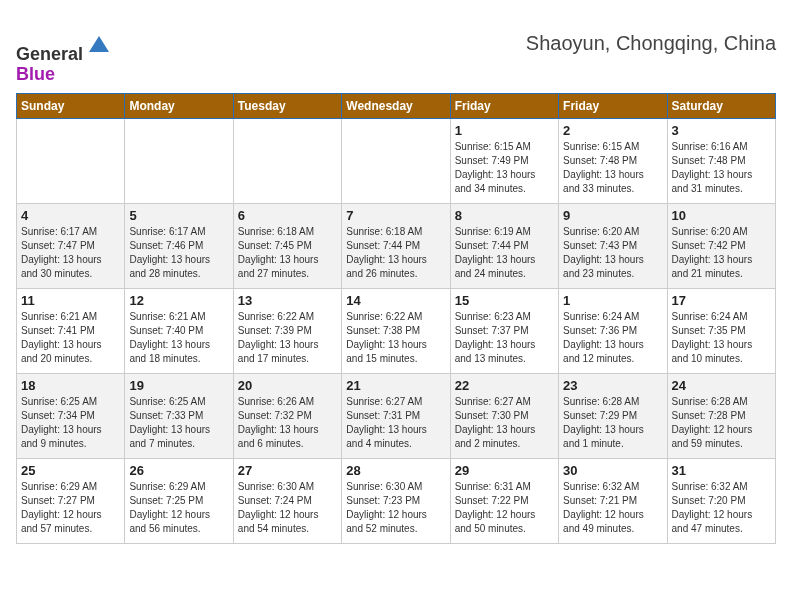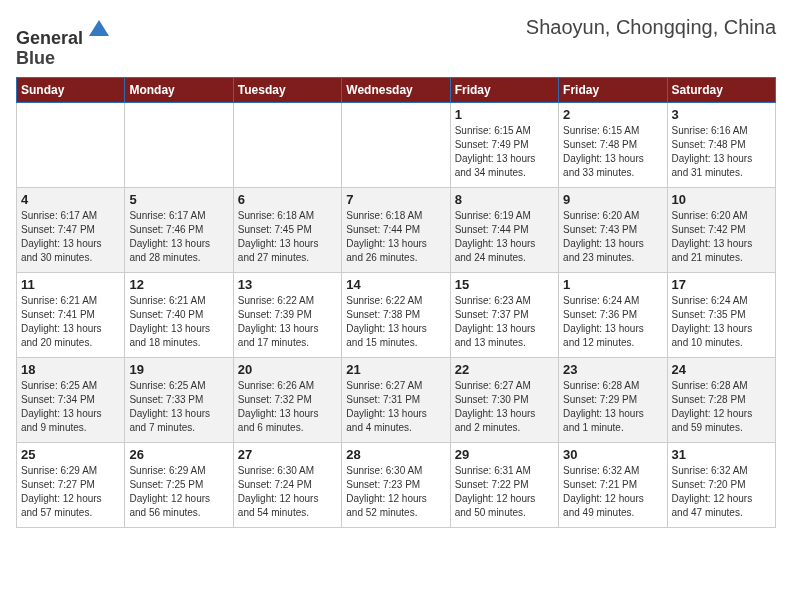--- a/index.html
+++ b/index.html
@@ -8,32 +8,33 @@
       background: #fff;
       width: 792px;
       min-height: 612px;
       padding: 16px;
     }
     .header {
       display: flex;
       justify-content: space-between;
       align-items: flex-start;
       margin-bottom: 8px;
+      margin-top: 16px;
     }
     .logo {
       display: flex;
       align-items: center;
     }
     .logo-text {
       font-size: 18px;
       font-weight: bold;
       line-height: 1.1;
     }
     .logo-general { color: #333; }
-    .logo-blue { color: #404040; }
+    .logo-blue { color: #a21caf; }
     .logo-icon {
       width: 28px;
       height: 28px;
       margin-left: 2px;
     }
     .title-block {
       text-align: right;
     }
     .month-title {
       font-size: 38px;
@@ -44,21 +45,21 @@
     .location-title {
       font-size: 20px;
       color: #444;
     }
     table {
       width: 100%;
       border-collapse: collapse;
       table-layout: fixed;
     }
     th {
-      background: #7f1d1d;
+      background: #a16207;
       color: #fff;
       font-size: 12px;
       padding: 5px 4px;
       text-align: left;
       font-weight: bold;
       border: 1px solid #2a6db5;
     }
     td {
       border: 1px solid #ccc;
       vertical-align: top;

